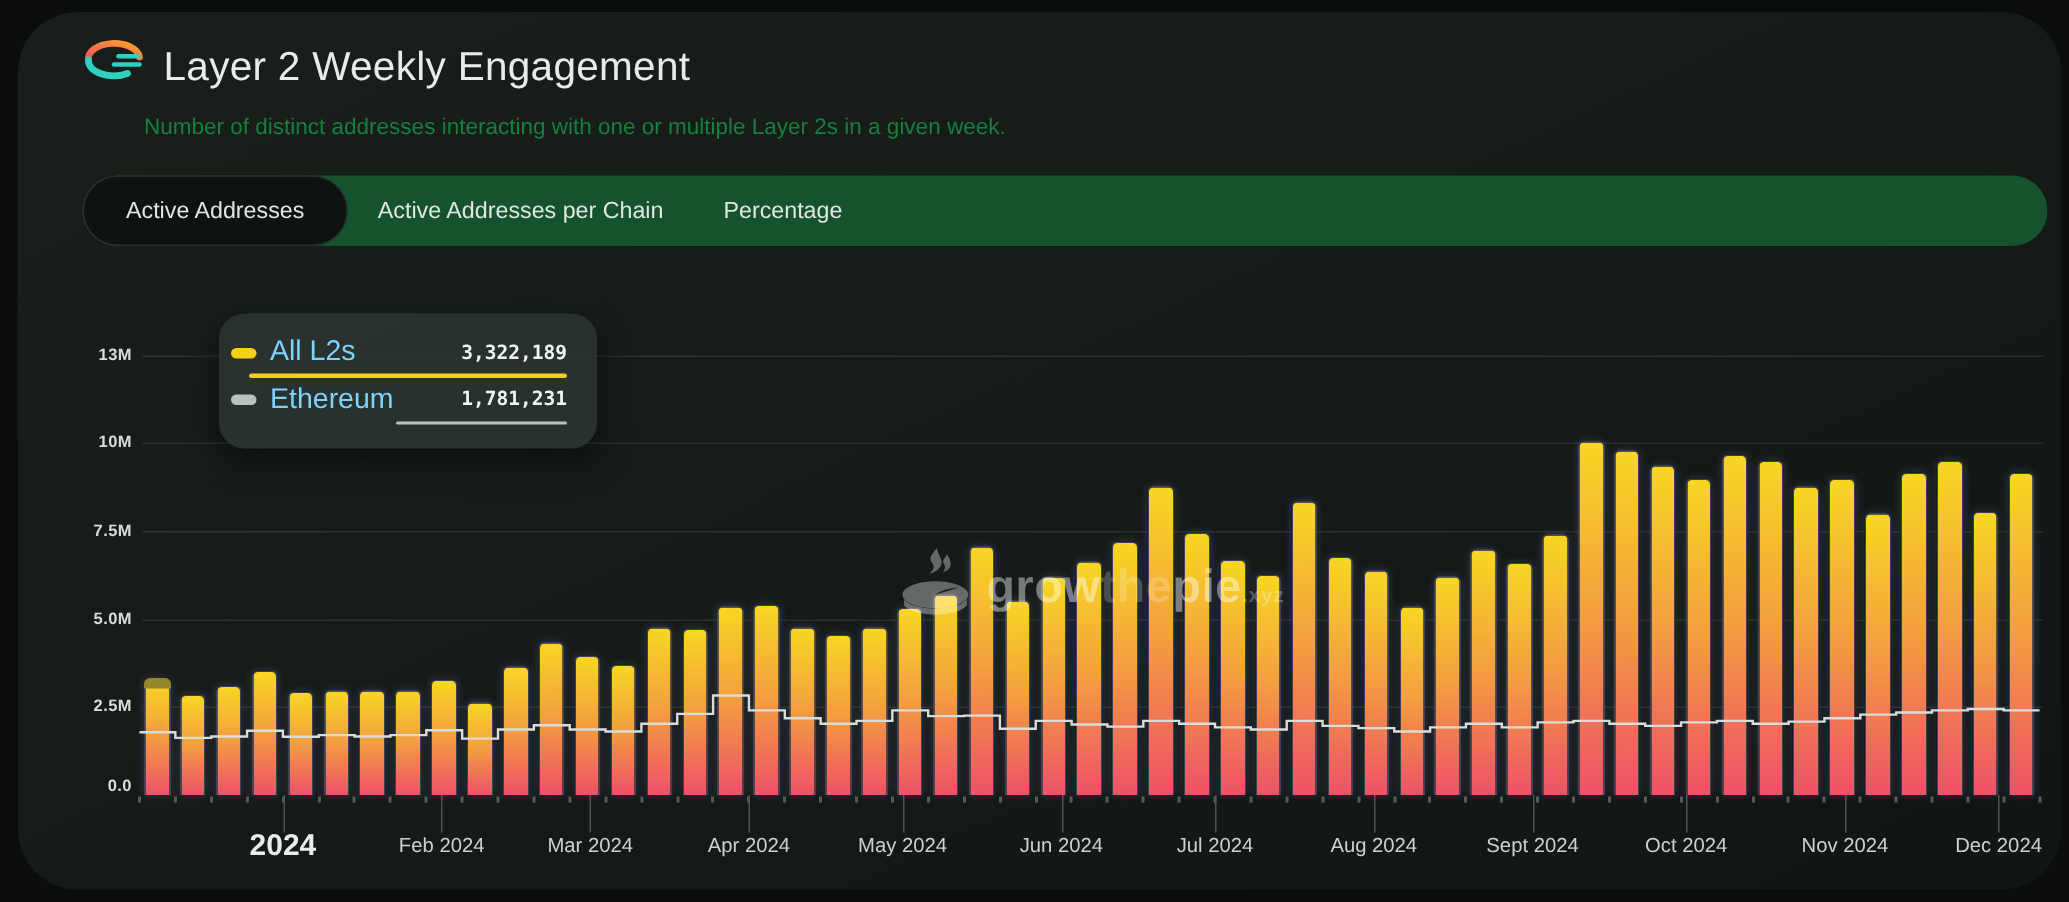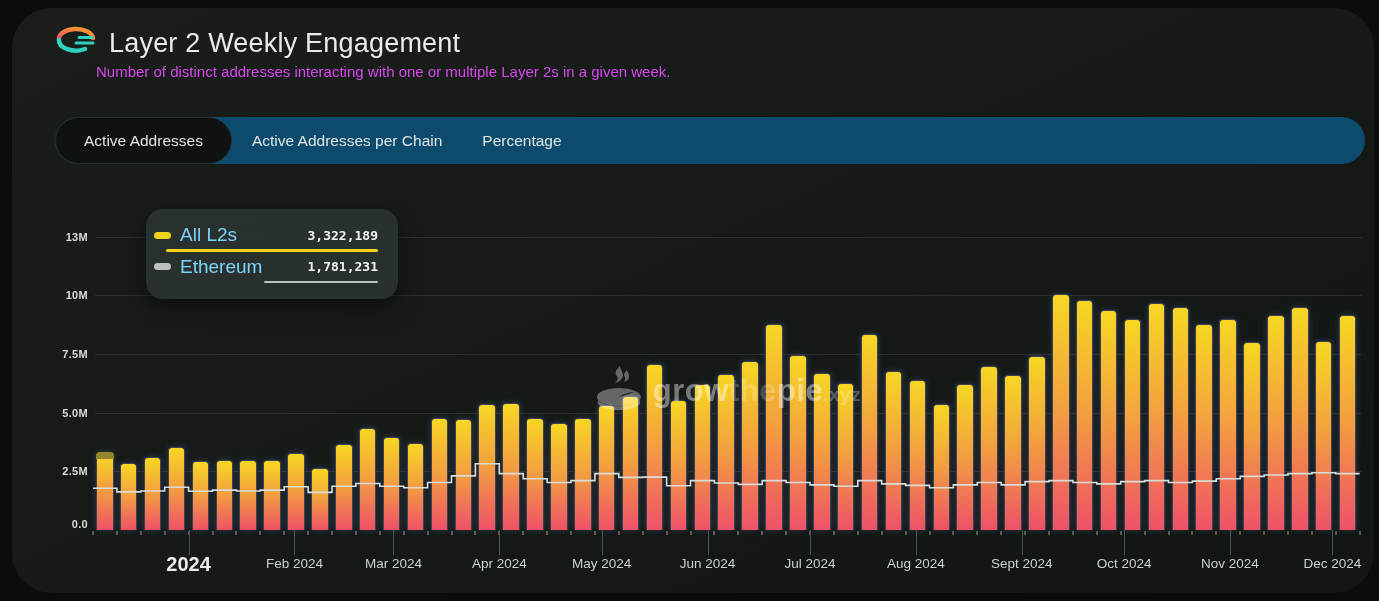--- a/index.html
+++ b/index.html
@@ -10,25 +10,25 @@
     -webkit-font-smoothing:antialiased;
   }
   .card{
     position:absolute;left:12px;top:8px;right:5px;bottom:8px;
     background:linear-gradient(155deg,#191e1b 0%,#161b18 45%,#111613 100%);
     border-radius:40px;
   }
   
   .header{position:absolute;left:55px;top:25px;display:flex;align-items:center;gap:12px;}
   .page-title{font-size:27px;font-weight:500;color:#e8ebe8;letter-spacing:.2px;}
-  .subtitle{position:absolute;left:96px;top:63px;font-size:15px;color:#d946ef;}
+  .subtitle{position:absolute;left:96px;top:76px;font-size:15px;color:#15803d;}
   
   .tabbar{
     position:absolute;left:55px;top:117px;width:1310px;height:47px;
-    background:#0c4a6e;border-radius:24px;
+    background:#14532d;border-radius:24px;
     display:flex;align-items:center;justify-content:flex-start;
   }
   .tabgroup{display:flex;align-items:center;height:100%;}
   .pill{
     height:47px;display:flex;align-items:center;padding:0 28px;
     background:#0e1210;border:1px solid #282e2a;border-radius:24px;
     box-sizing:border-box;
   }
   .tab-item,.range-item{font-size:15.5px;color:#e2e6e2;white-space:nowrap;cursor:pointer;}
   .tab-plain{padding:0 20px;}
@@ -79,21 +79,21 @@
   .tunderline-wrap{padding:3px 20px 2px 20px;}
   .tunderline{height:2.5px;border-radius:2px;margin-left:auto;}
   
   .watermark{
     position:absolute;left:727px;top:391px;transform:translate(-50%,-50%);
     display:flex;align-items:center;gap:8px;z-index:20;pointer-events:none;
   }
   .wm-text{font-size:31px;font-weight:700;letter-spacing:.5px;display:flex;align-items:baseline;}
   .wm-a{color:rgba(255,255,255,.42);}
   .wm-b{color:rgba(255,255,255,.20);}
-  .wm-xyz{font-size:19px;font-weight:700;color:rgba(255,255,255,.26);}
+  .wm-xyz{font-size:14px;font-weight:700;color:rgba(255,255,255,.26);}
 </style>
 </head>
 <body>
 
 <div class="card"></div>
 
 <div class="header">
   <span>
     <svg width="42" height="33" viewBox="0 0 42 33">
       <defs>

